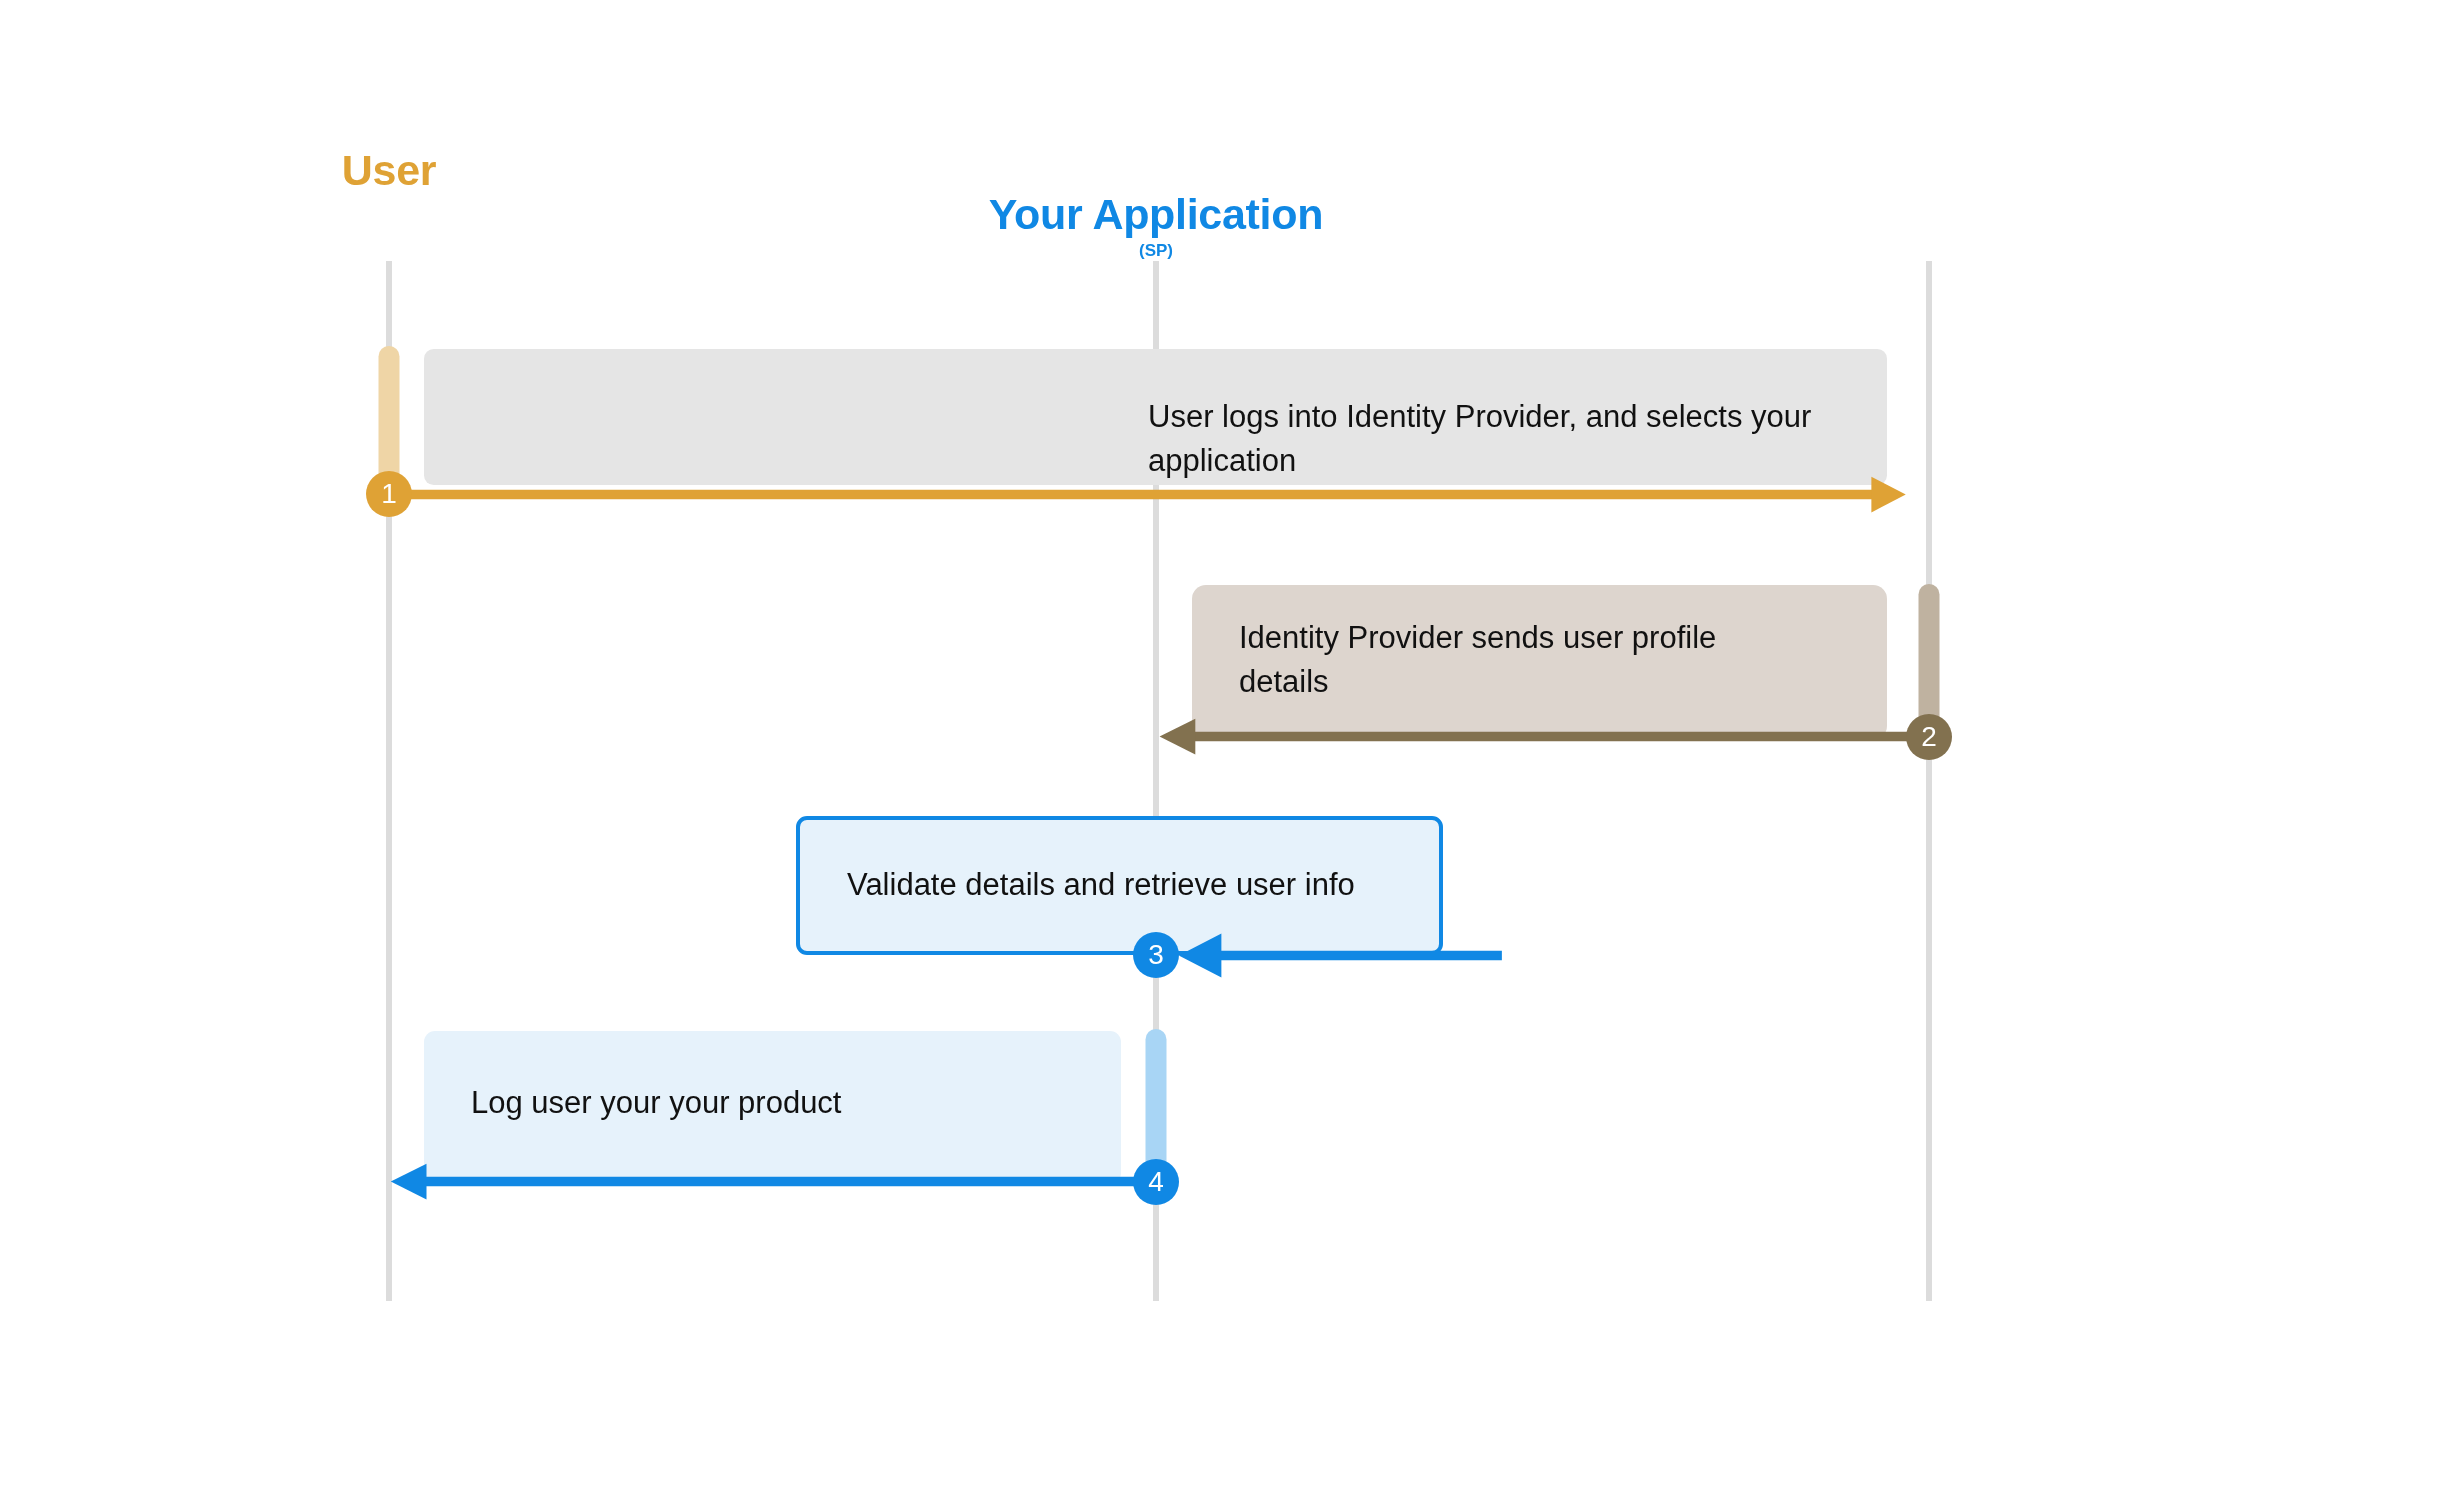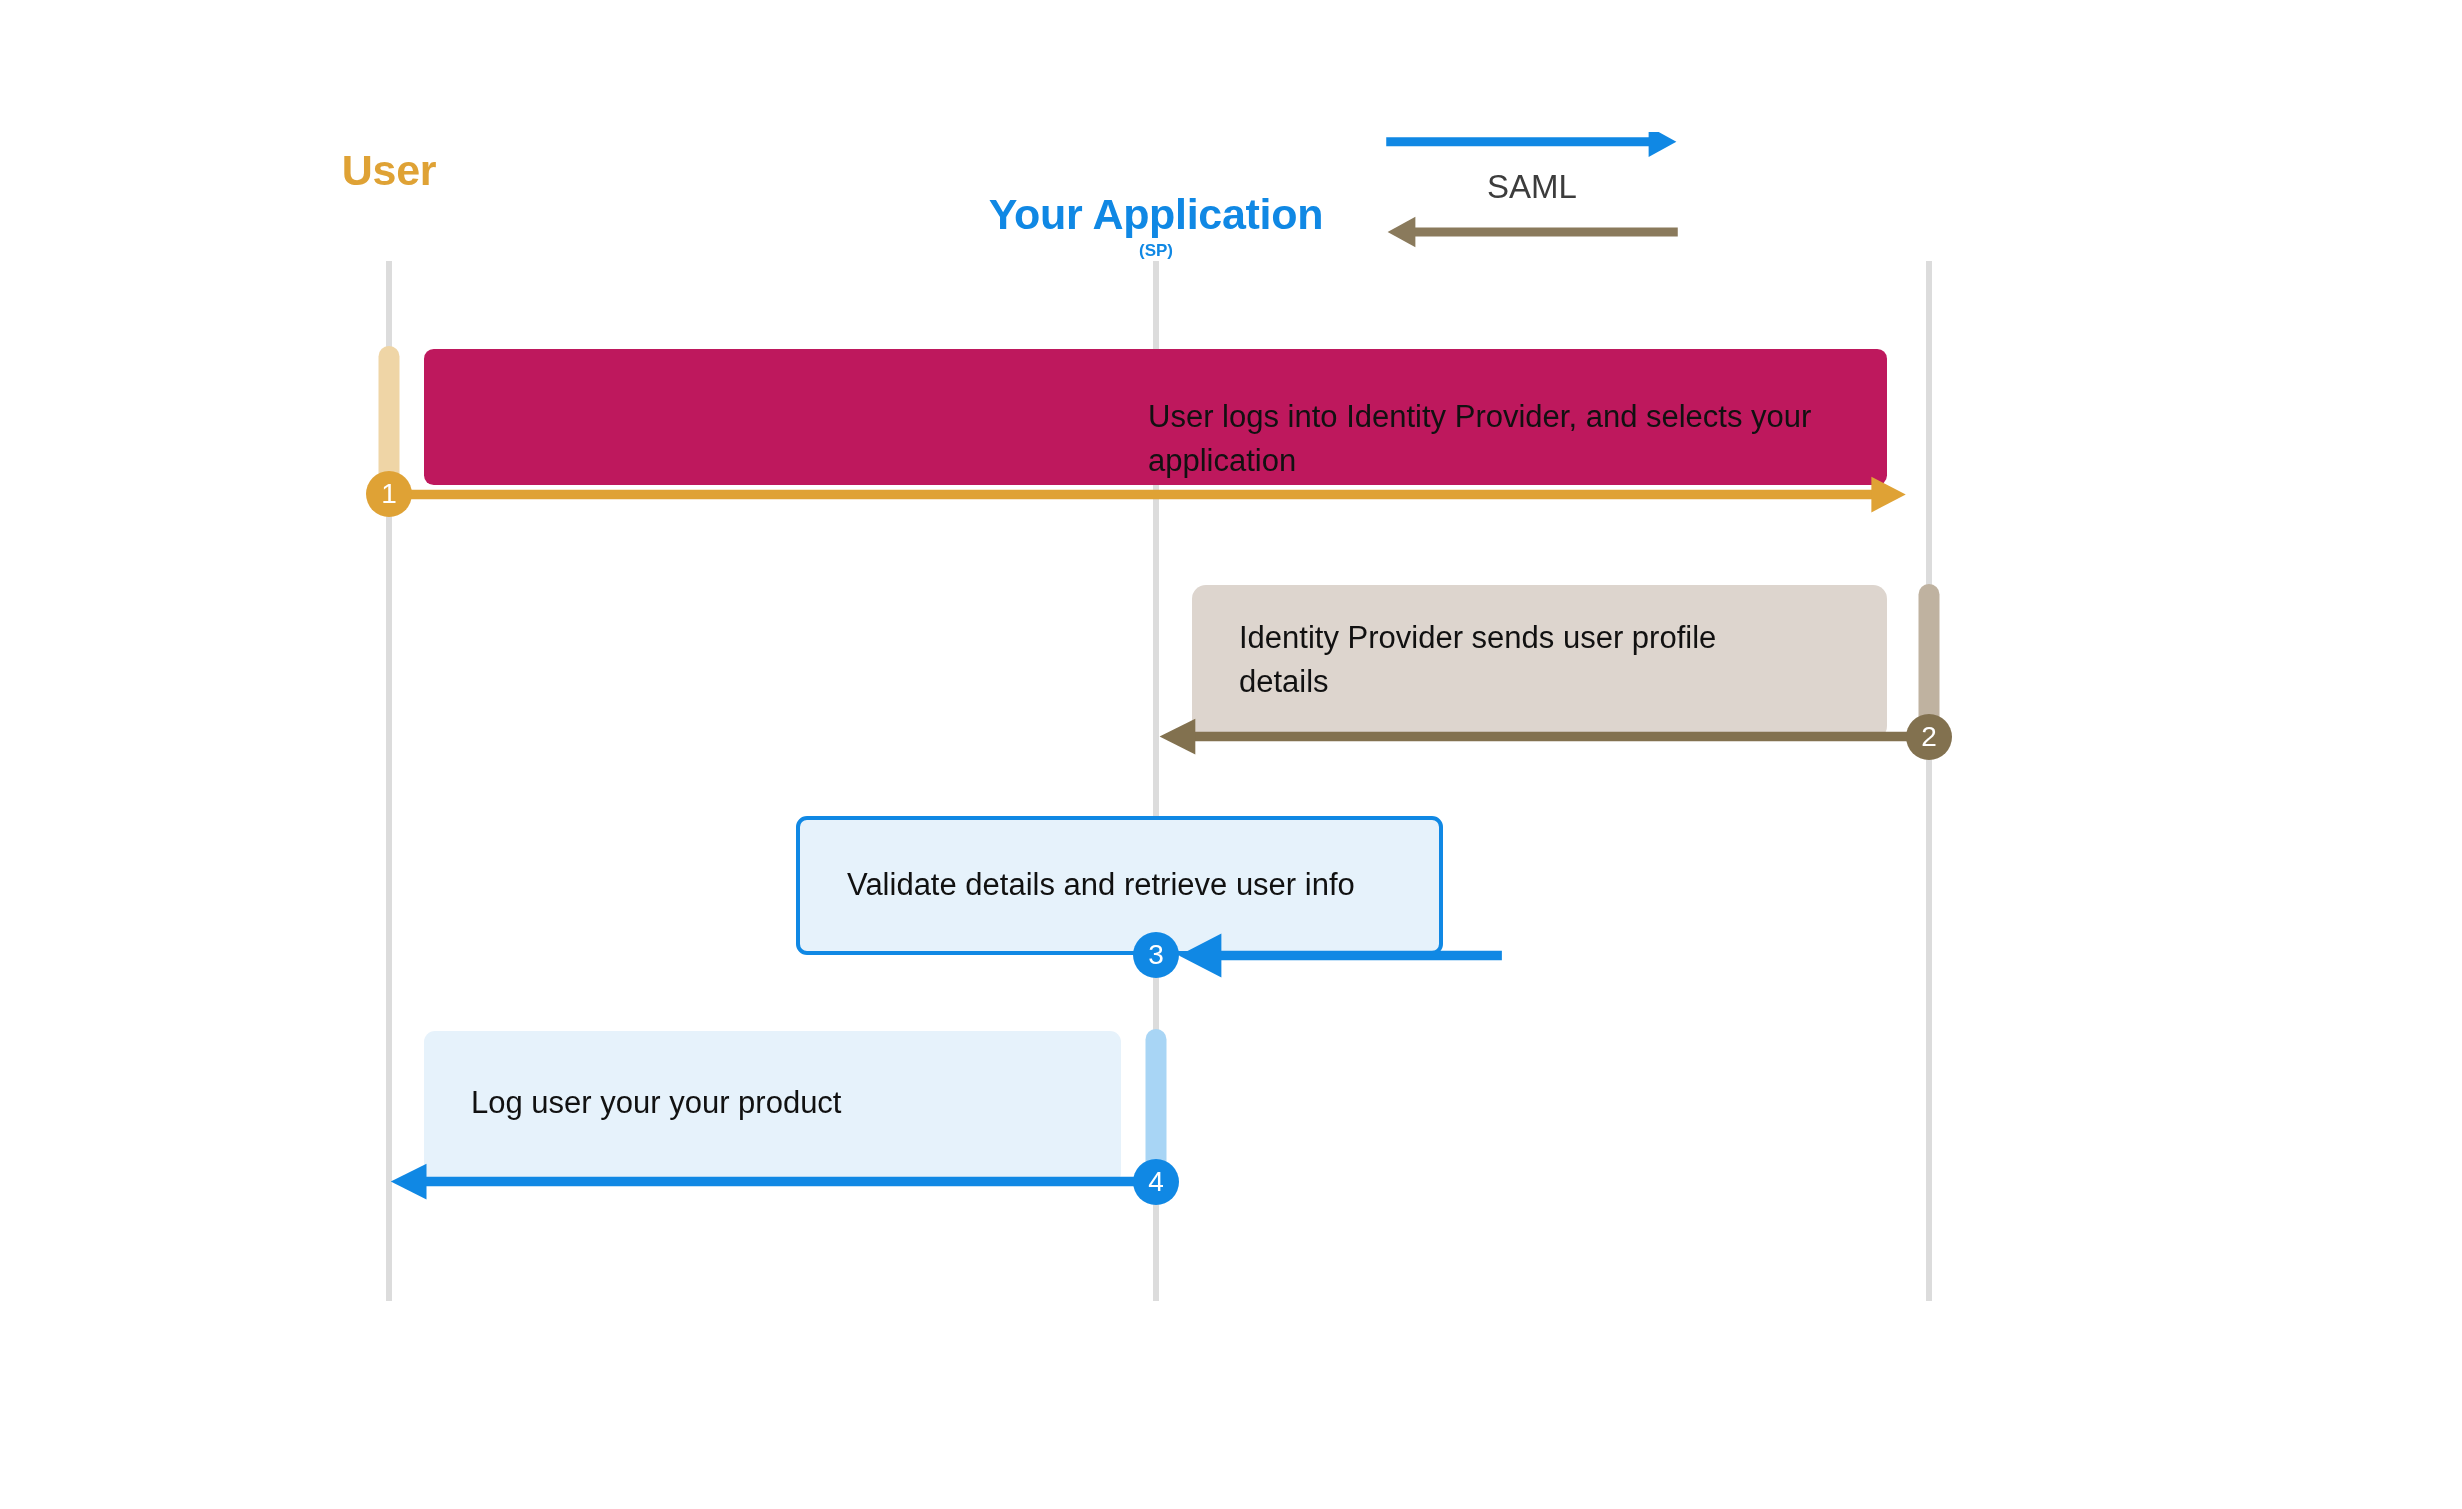--- a/index.html
+++ b/index.html
@@ -85,21 +85,21 @@
     font-size: 31px;
     color: #111111;
     line-height: 1.42;
     white-space: pre-line;
   }
 
   
   .band1 {
     left: 424px; top: 349px;
     width: 1463px; height: 136px;
-    background: #be185d;
+    background: #e5e5e5;
     border-radius: 9.7px;
   }
   .band1-text { left: 724px; top: 46px; }
 
   
   .band2 {
     left: 1192px; top: 585px;
     width: 695px; height: 155px;
     background: #ddd5ce;
     border-radius: 14px;
@@ -175,31 +175,20 @@
     <div class="actor-title">User</div>
     <div class="actor-sub"></div>
   </div>
 
   <div class="actor-head head-app">
     <div class="actor-title">Your Application</div>
     <div class="actor-sub">(SP)</div>
   </div>
 
 
-  <div class="saml-legend">
-    <svg class="legend-arrow" width="292" height="118" viewBox="0 0 420 170">
-
-      <line x1="0" y1="14" x2="385" y2="14" stroke="#1088e4" stroke-width="13"></line>
-      <polygon points="418,14 378,-8 378,36" fill="#1088e4"></polygon>
-
-      <line x1="35" y1="144" x2="420" y2="144" stroke="#8a7a5c" stroke-width="13"></line>
-      <polygon points="2,144 42,122 42,166" fill="#8a7a5c"></polygon>
-    </svg>
-    <div class="saml-label">SAML</div>
-  </div>
 
   <div class="activation act-user"></div>
   <div class="band band1">
     <div class="band-text band1-text">User logs into Identity Provider, and selects your application</div>
   </div>
   <svg class="arrow-svg" style="left:389px; top:478px;" width="1532" height="33" viewBox="0 0 2200 48">
     <line x1="0" y1="24" x2="2150" y2="24" stroke="#dfa235" stroke-width="14"></line>
     <polygon points="2192,24 2142,-2 2142,50" fill="#dfa235"></polygon>
   </svg>
   <div class="step-circle circle1">1</div>

